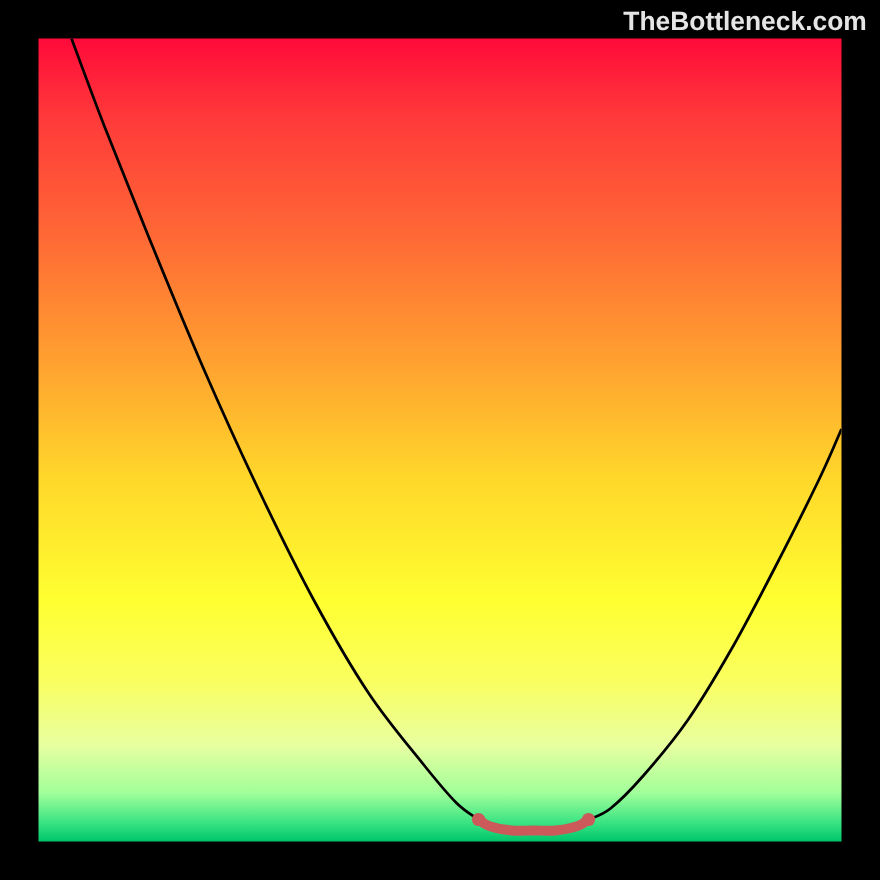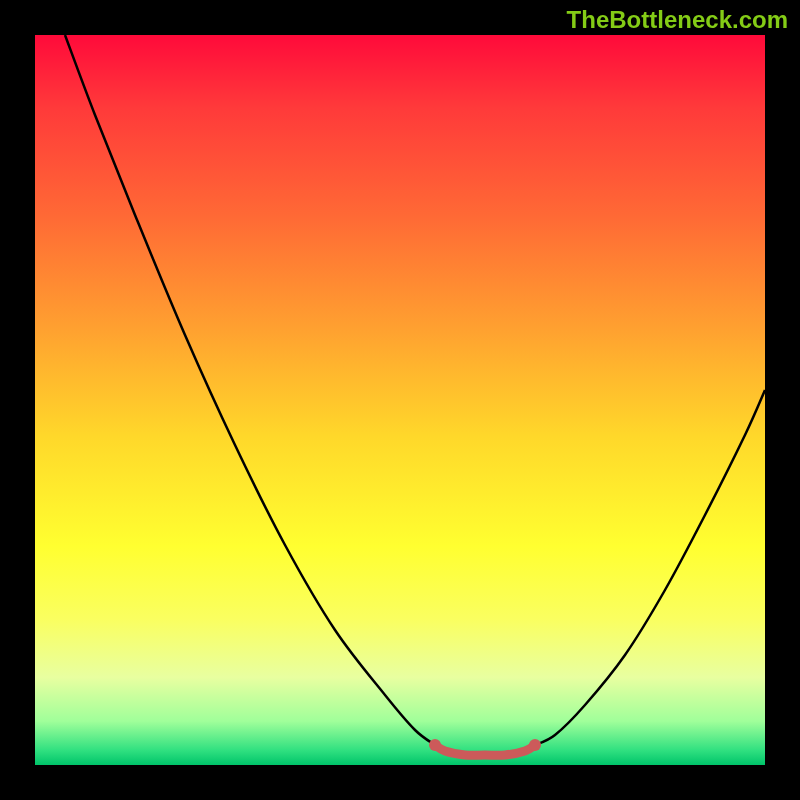--- a/index.html
+++ b/index.html
@@ -1,17 +1,17 @@
 <!DOCTYPE html>
 <html><head>
 <meta charset="utf-8">
 <style>
 *{margin:0;padding:0;box-sizing:border-box}
 body{width:800px;height:800px;background:#000;font-family:Arial,sans-serif;position:relative}
-.watermark{position:absolute;top:6px;right:12px;font-size:24px;font-weight:600;color:#84cc16}
+.watermark{position:absolute;top:6px;right:12px;font-size:24px;font-weight:600;color:#e5e5e5}
 .plot{position:absolute;top:35px;left:35px;width:730px;height:730px;background:linear-gradient(to bottom,#ff0a3a 0%,#ff3a3a 10%,#ff6a35 25%,#ffa030 40%,#ffd82a 55%,#ffff30 70%,#faff60 80%,#e8ffa0 88%,#a0ff9a 94%,#30e080 98%,#00c46a 100%)}
 svg{position:absolute;top:0;left:0}
 </style>
 </head>
 <body>
 
 <div class="watermark">TheBottleneck.com</div>
 
 <div class="plot">
   <svg width="730" height="730">

